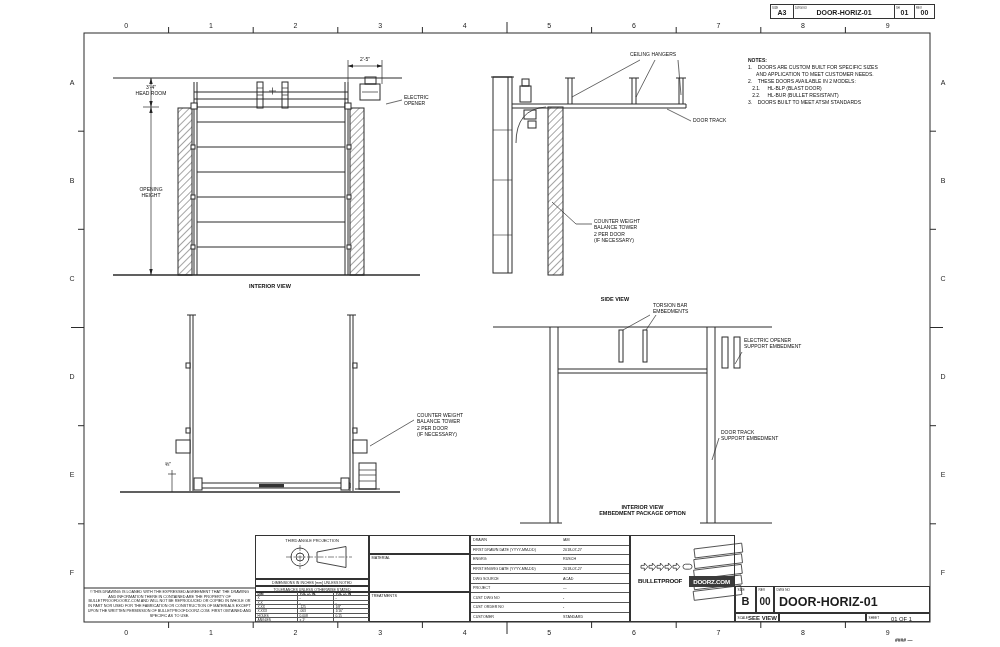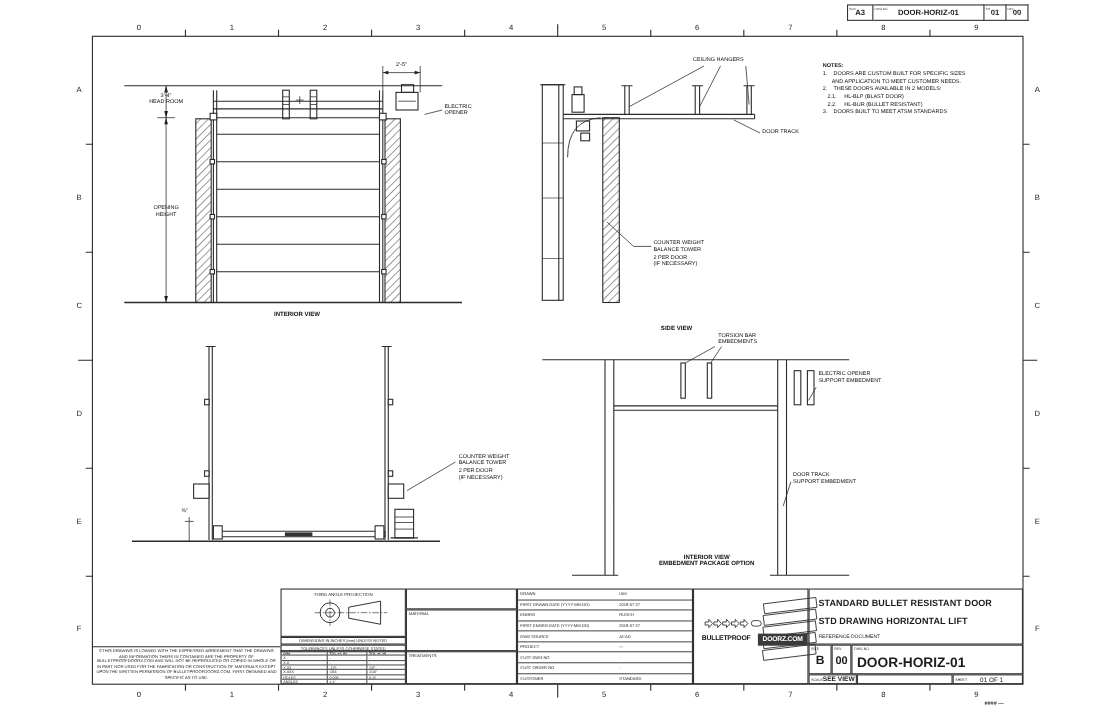--- a/index.html
+++ b/index.html
@@ -352,25 +352,20 @@
           <span class="iv">-</span>
         </div>
       <div class="irow">
           <span class="il">CUSTOMER</span>
           <span class="iv">STANDARD</span>
         </div>
     </div>
 
     <div class="tb-cell" style="left:375px;top:0;width:105px;height:87px;"></div>
 
-    <div class="tb-cell" style="left:480px;top:0;width:195px;height:51px;">
-      <div class="t1" style="top:8px;">STANDARD BULLET RESISTANT DOOR</div>
-      <div class="t1" style="top:24px;">STD DRAWING HORIZONTAL LIFT</div>
-      <div class="t3" style="top:40px;">REFERENCE DOCUMENT</div>
-    </div>
     <div class="tb-cell" style="left:480px;top:51px;width:21px;height:27px;">
       <span class="tb-lab" style="font-size:3.2px;">SIZE</span>
       <span class="bigv" style="left:0;right:0;top:8px;text-align:center;font-size:11px;">B</span>
     </div>
     <div class="tb-cell" style="left:501px;top:51px;width:18px;height:27px;">
       <span class="tb-lab" style="font-size:3.2px;">REV</span>
       <span class="bigv" style="left:0;right:0;top:9px;text-align:center;font-size:10px;">00</span>
     </div>
     <div class="tb-cell" style="left:519px;top:51px;width:156px;height:27px;">
       <span class="tb-lab" style="font-size:3.2px;">DWG NO</span>

